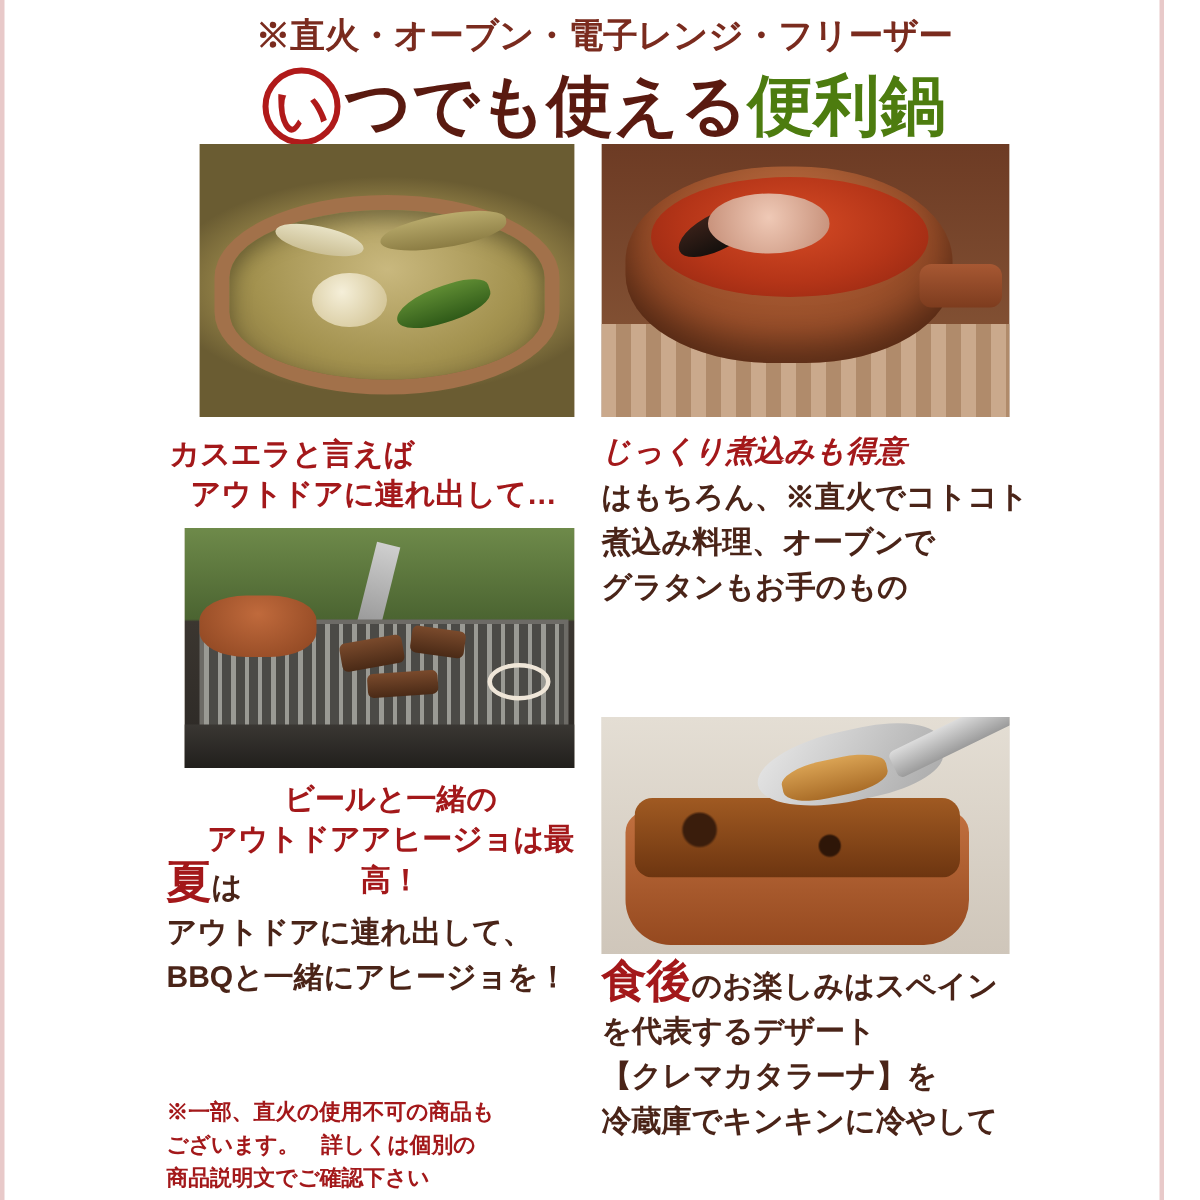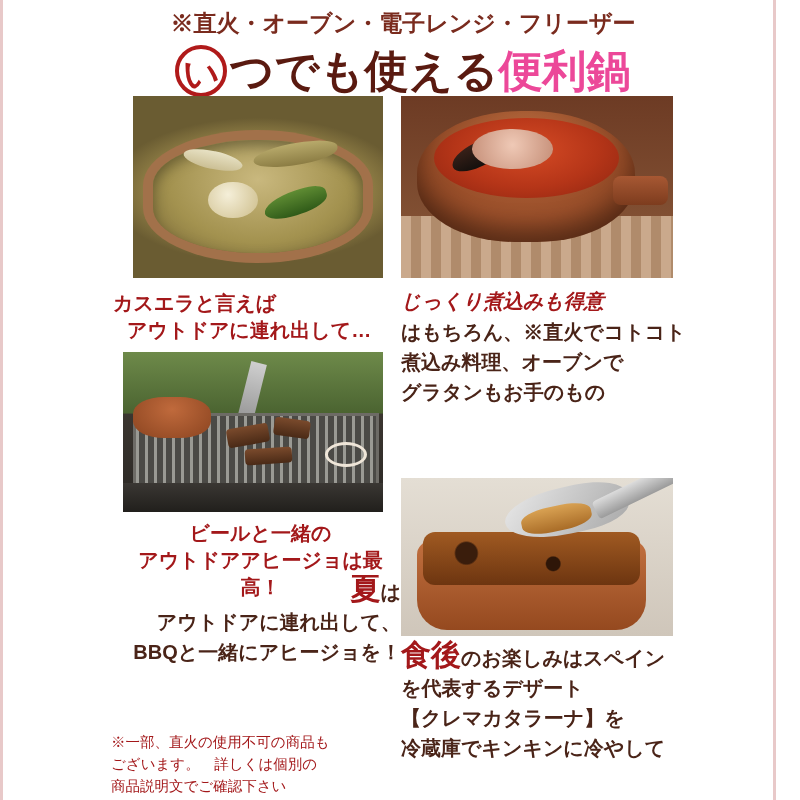--- a/index.html
+++ b/index.html
@@ -61,21 +61,21 @@
     text-align: center;
     vertical-align: middle;
     margin-right: 2px;
     box-sizing: border-box;
   }
   .header-rest {
     vertical-align: middle;
     margin-top: 24px;
   }
   .accent-red {
-    color: #ec4899;
+    color: #4d7c0f;
   }
 
   
   .photo {
     position: absolute;
     overflow: hidden;
     background: #d8cfc4;
   }
   .photo .ph-inner {
     position: absolute;
@@ -289,21 +289,21 @@
   .big-kanji {
     color: #a3181a;
     font-size: 30px;
     font-weight: bold;
     line-height: 1.0;
   }
   .note {
     position: absolute;
     color: #a3181a;
     font-size: 14.5px;
-    font-weight: normal;
+    font-weight: bold;
     line-height: 1.5;
   }
 </style>
 </head>
 <body>
 
 <div class="page">
 
   <div class="header">
     <div class="header-line1">※直火・オーブン・電子レンジ・フリーザー</div>
@@ -356,21 +356,21 @@
       <div class="onion"></div>
       <div class="base"></div>
     </div>
   </div>
 
   <div class="cap small" style="left:120px; top:520px; width:275px; text-align:center;">
     <div>ビールと一緒の</div>
     <div>アウトドアアヒージョは最高！</div>
   </div>
 
-  <div class="body-text" style="left:108px; top:574px; width:290px;text-align:right;">
+  <div class="body-text" style="left:108px; top:574px; width:290px;">
     <div>
       <span class="big-kanji">夏</span><span>は</span>
     </div>
     <div>アウトドアに連れ出して、</div>
     <div>BBQと一緒にアヒージョを！</div>
   </div>
 
   <div class="note" style="left:108px; top:732px; width:290px;">
     <div>※一部、直火の使用不可の商品も</div>
     <div>ございます。　詳しくは個別の</div>

